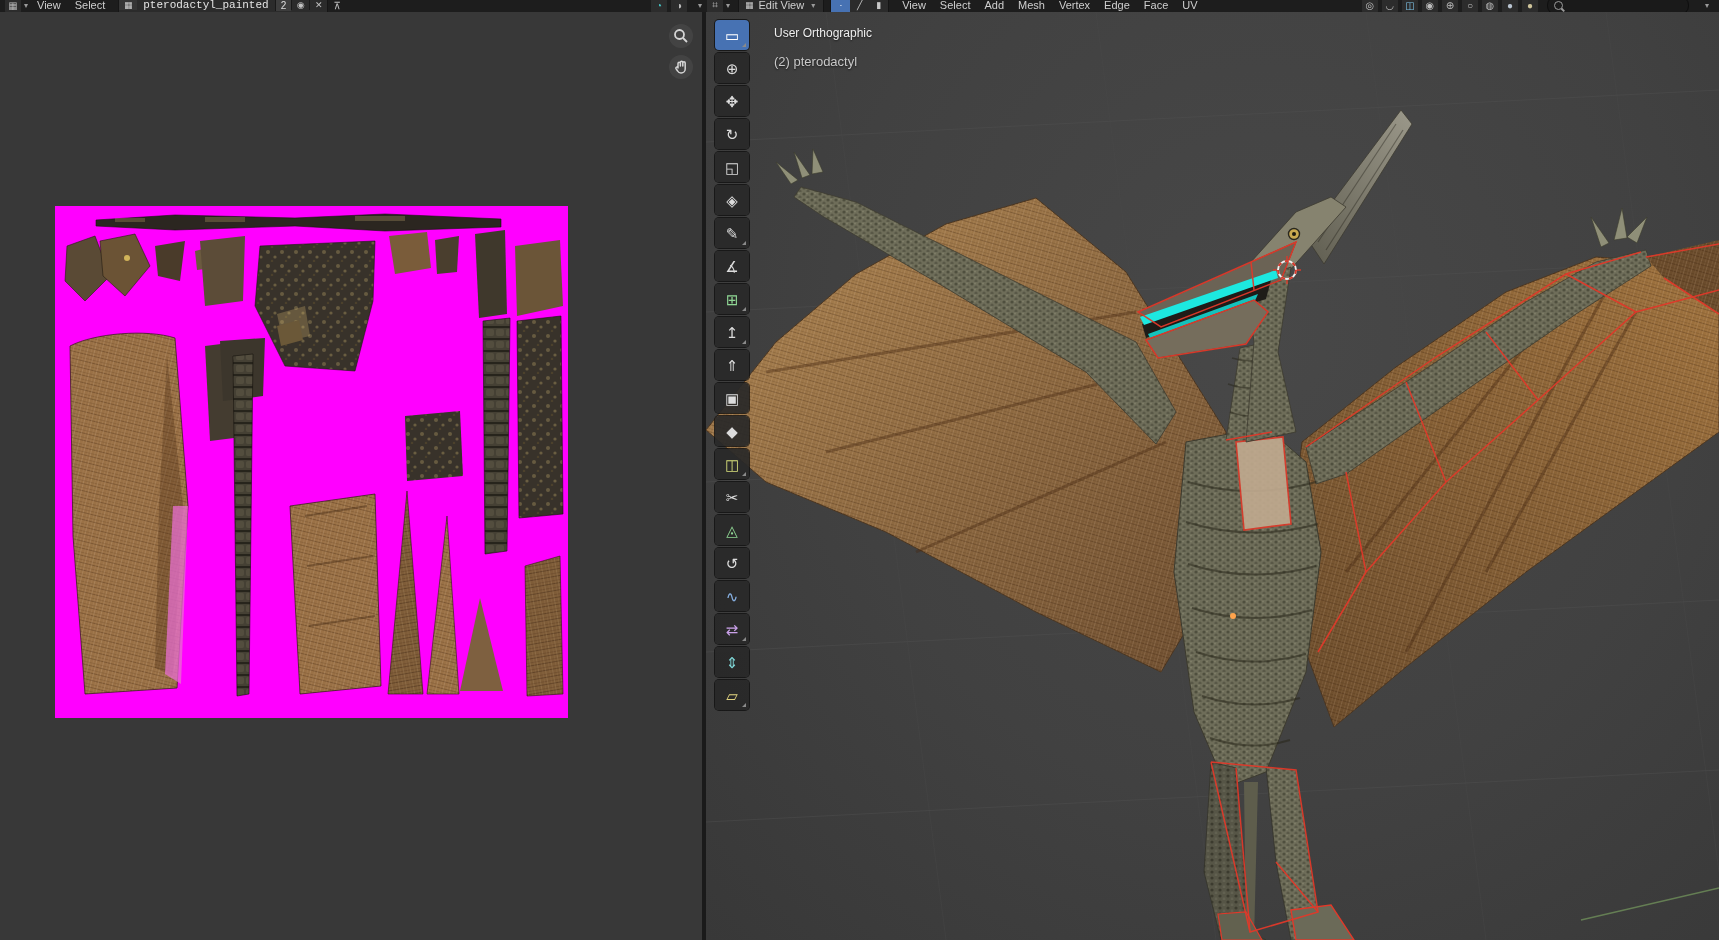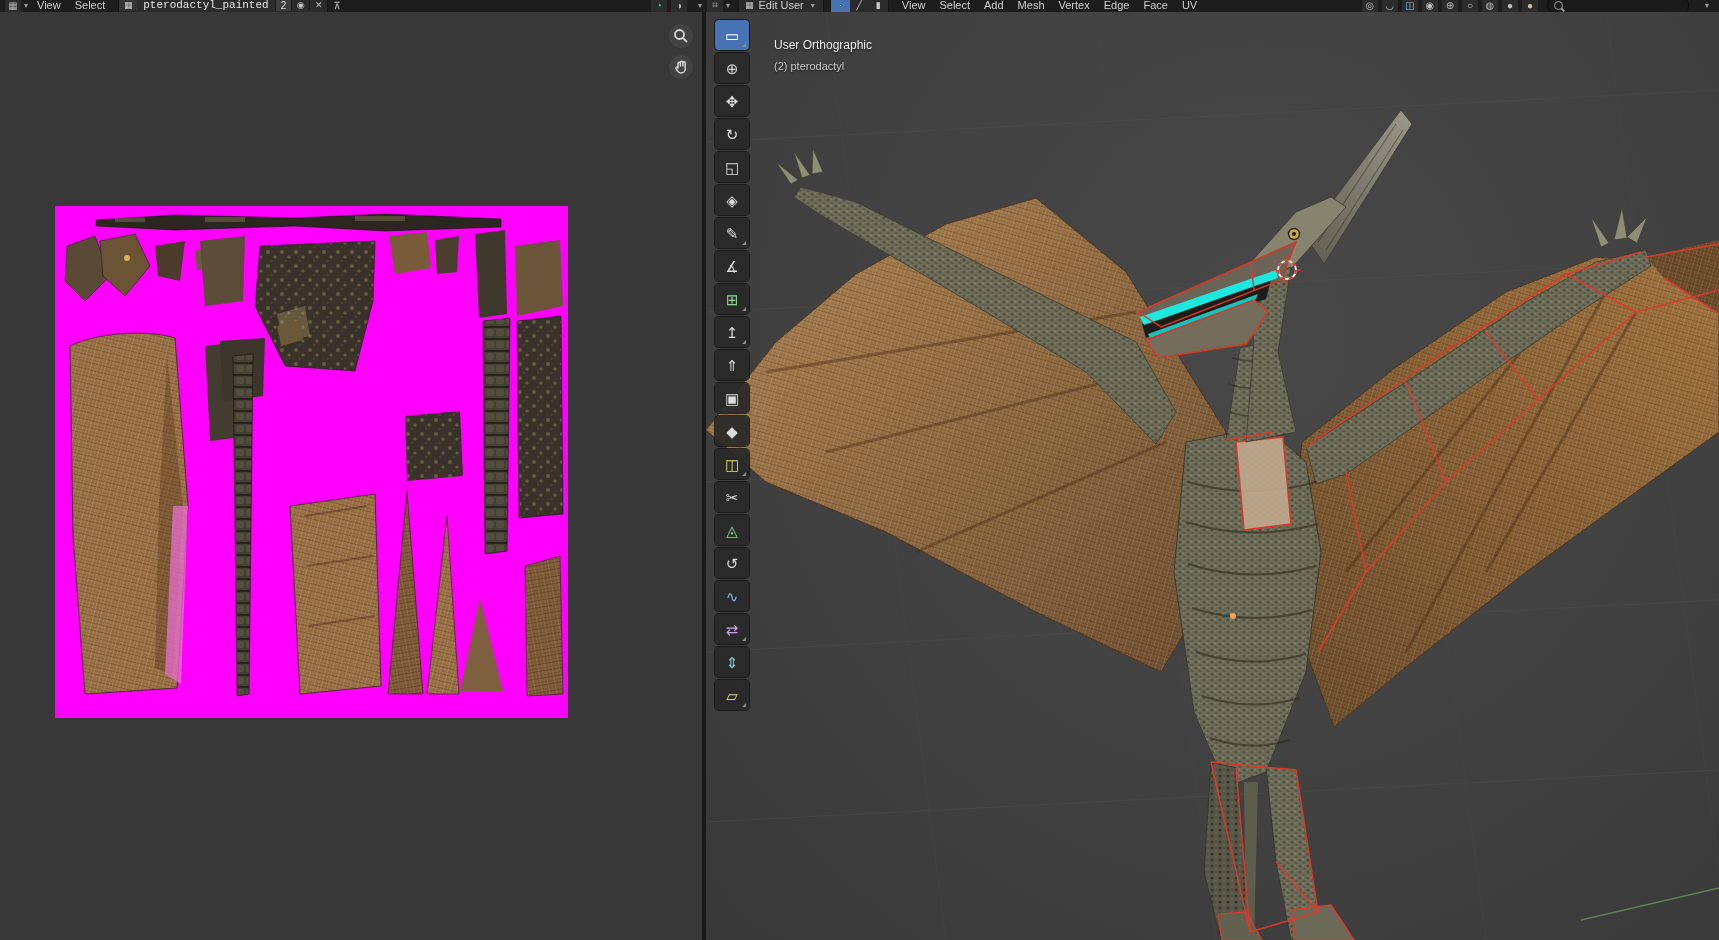--- a/index.html
+++ b/index.html
@@ -42,23 +42,23 @@
   .uv-image{position:absolute;left:55px;top:194px;width:513px;height:512px;}
   .uv-nav{position:absolute;right:9px;top:12px;display:flex;flex-direction:column;gap:7px;align-items:center;}
   .nav-btn{width:24px;height:24px;border-radius:12px;background:rgba(90,90,90,.35);
            display:flex;align-items:center;justify-content:center;}
   
   .divider{position:absolute;left:702px;top:0;width:4px;height:940px;background:#1a1a1a;z-index:25;}
   
   .viewport{position:absolute;left:706px;top:12px;width:1013px;height:928px;overflow:hidden;
             background:radial-gradient(ellipse at 55% 35%, #484848 0%, #414141 55%, #383838 100%);}
   .scene-svg{position:absolute;left:0;top:0;}
-  .vp-overlay{position:absolute;left:68px;top:26px;z-index:10;text-shadow:0 1px 2px rgba(0,0,0,.65);}
+  .vp-overlay{position:absolute;left:68px;top:14px;z-index:10;text-shadow:0 1px 2px rgba(0,0,0,.65);}
   .vp-overlay .l1{font-size:12px;color:#eeeeee;}
-  .vp-overlay .l2{font-size:11px;color:#c9c9c9;margin-top:8px;}
+  .vp-overlay .l2{font-size:13px;color:#c9c9c9;margin-top:14px;}
   
   .toolbar{position:absolute;left:9px;top:8px;width:36px;display:flex;flex-direction:column;gap:3px;z-index:20;}
   .tool{position:relative;width:34px;height:30px;border:none;border-radius:4px;background:rgba(40,40,40,.92);
         box-shadow:0 0 0 1px rgba(15,15,15,.8);display:flex;align-items:center;justify-content:center;
         padding:0;cursor:default;}
   .tool .glyph{font-size:15px;color:#dcdcdc;line-height:1;}
   .tool.active{background:#4772b3;}
   .tool.active .glyph{color:#fff;}
   .tool.has-sub::after{content:"";position:absolute;right:3px;bottom:3px;border-left:4px solid transparent;
         border-bottom:4px solid #8a8a8a;}
@@ -91,21 +91,21 @@
         </span>
       </span>
     <span class="chev">▾</span>
   </div>
 
   <div class="hdr hdr-right">
     <span class="hdr-icon">⌗</span>
     <span class="chev">▾</span>
     <div class="mode-pill">
       <span style="font-size:9px;color:#c9c9c9;">▦</span>
-      <span>Edit User</span>
+      <span>Edit View</span>
       <span class="chev">▾</span>
     </div>
     <div class="selgroup">
         <span class="selmode active">
           <span class="glyph">∙</span>
         </span>
         <span class="selmode">
           <span class="glyph">╱</span>
         </span>
         <span class="selmode">

